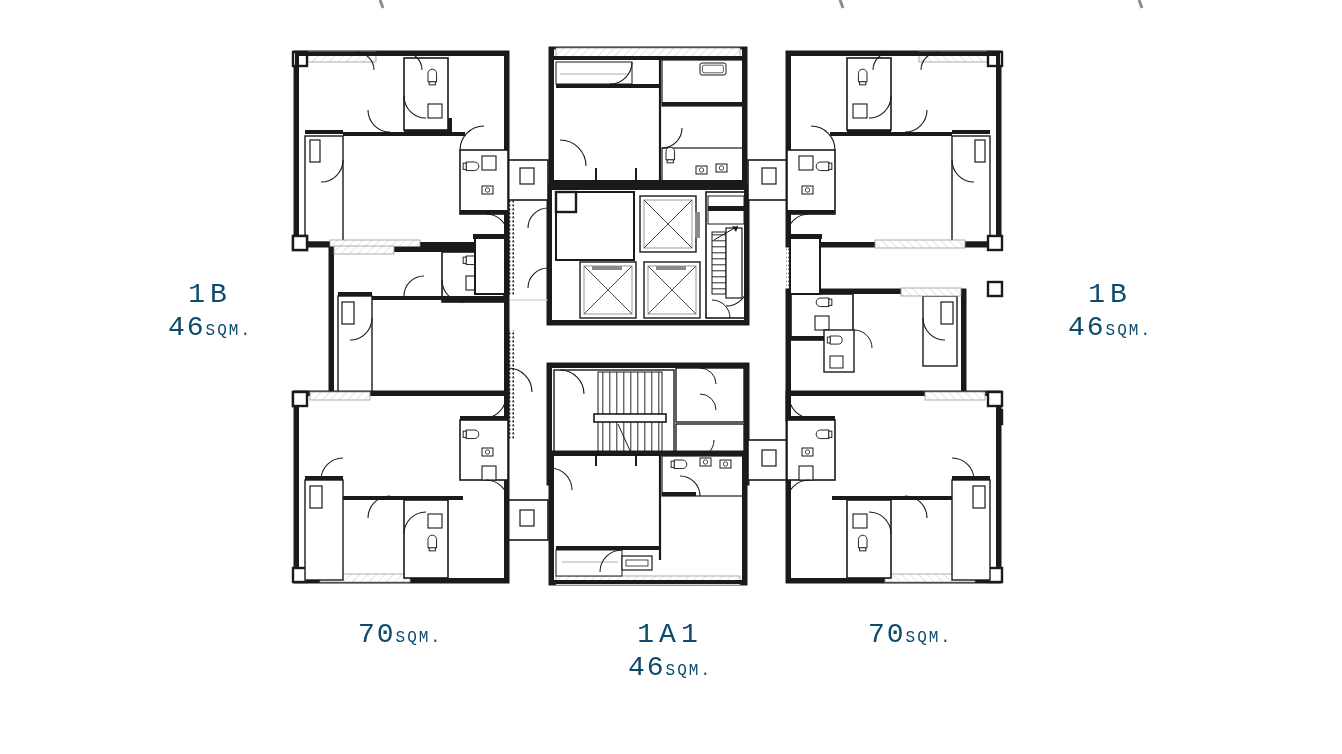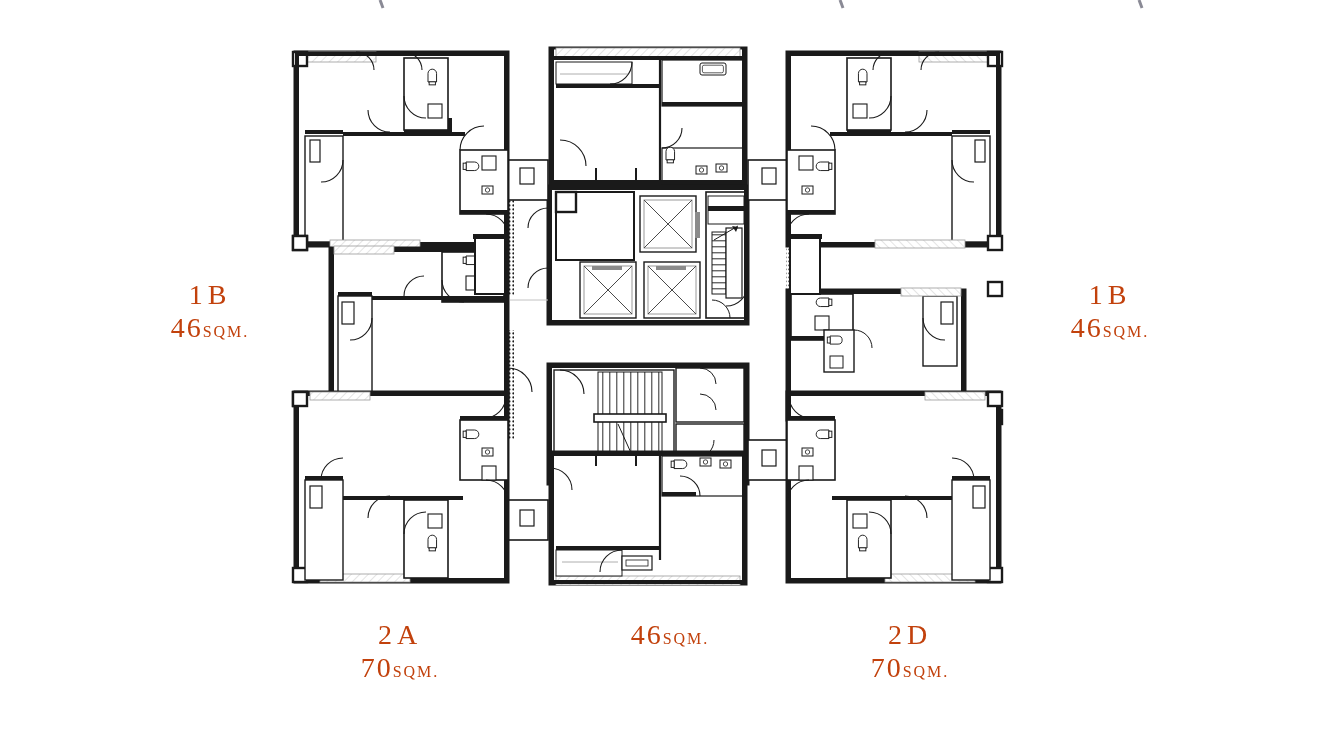--- a/index.html
+++ b/index.html
@@ -2,22 +2,22 @@
 <html><head>
 <meta charset="utf-8">
 <title>Floor Plan</title>
 <style>
   html,body{margin:0;padding:0;background:#ffffff;}
   body{width:1342px;height:754px;overflow:hidden;font-family:"Liberation Sans",sans-serif;}
   #stage{position:relative;width:1342px;height:754px;background:#ffffff;}
 
   svg.plan{position:absolute;left:0;top:0;width:1342px;height:754px;display:block;}
 
-  .lbl{position:absolute;text-align:center;color:#c2410c;
-       font-family:Liberation Serif, serif;
+  .lbl{position:absolute;text-align:center;color:#0c4a6e;
+       font-family:Liberation Mono, monospace;
        letter-spacing:3px;line-height:1.18;white-space:nowrap;}
   .lbl .code{font-size:28px;font-weight:500;display:block;letter-spacing:5px;}
   .lbl .area{font-size:28px;font-weight:500;display:block;letter-spacing:2px;}
   .lbl .area .sm{font-size:16px;letter-spacing:2px;}
 
   #lbl-left{left:60px;top:278px;width:300px;}
   #lbl-right{left:960px;top:278px;width:300px;}
   #lbl-2a{left:250px;top:618px;width:300px;}
   #lbl-1a1{left:520px;top:618px;width:300px;}
   #lbl-2d{left:760px;top:618px;width:300px;}
@@ -463,26 +463,25 @@
     <span class="code">1B</span>
     <span class="area"><span>46</span><span class="sm">SQM.</span></span>
   </div>
 
   <div class="lbl" id="lbl-right">
     <span class="code">1B</span>
     <span class="area"><span>46</span><span class="sm">SQM.</span></span>
   </div>
 
   <div class="lbl" id="lbl-2a">
-    <span class="code">2A</span>
     <span class="area"><span>70</span><span class="sm">SQM.</span></span>
   </div>
 
   <div class="lbl" id="lbl-1a1">
+    <span class="code">1A1</span>
     <span class="area"><span>46</span><span class="sm">SQM.</span></span>
   </div>
 
   <div class="lbl" id="lbl-2d">
-    <span class="code">2D</span>
     <span class="area"><span>70</span><span class="sm">SQM.</span></span>
   </div>
 
 </div>
 
 </body></html>

